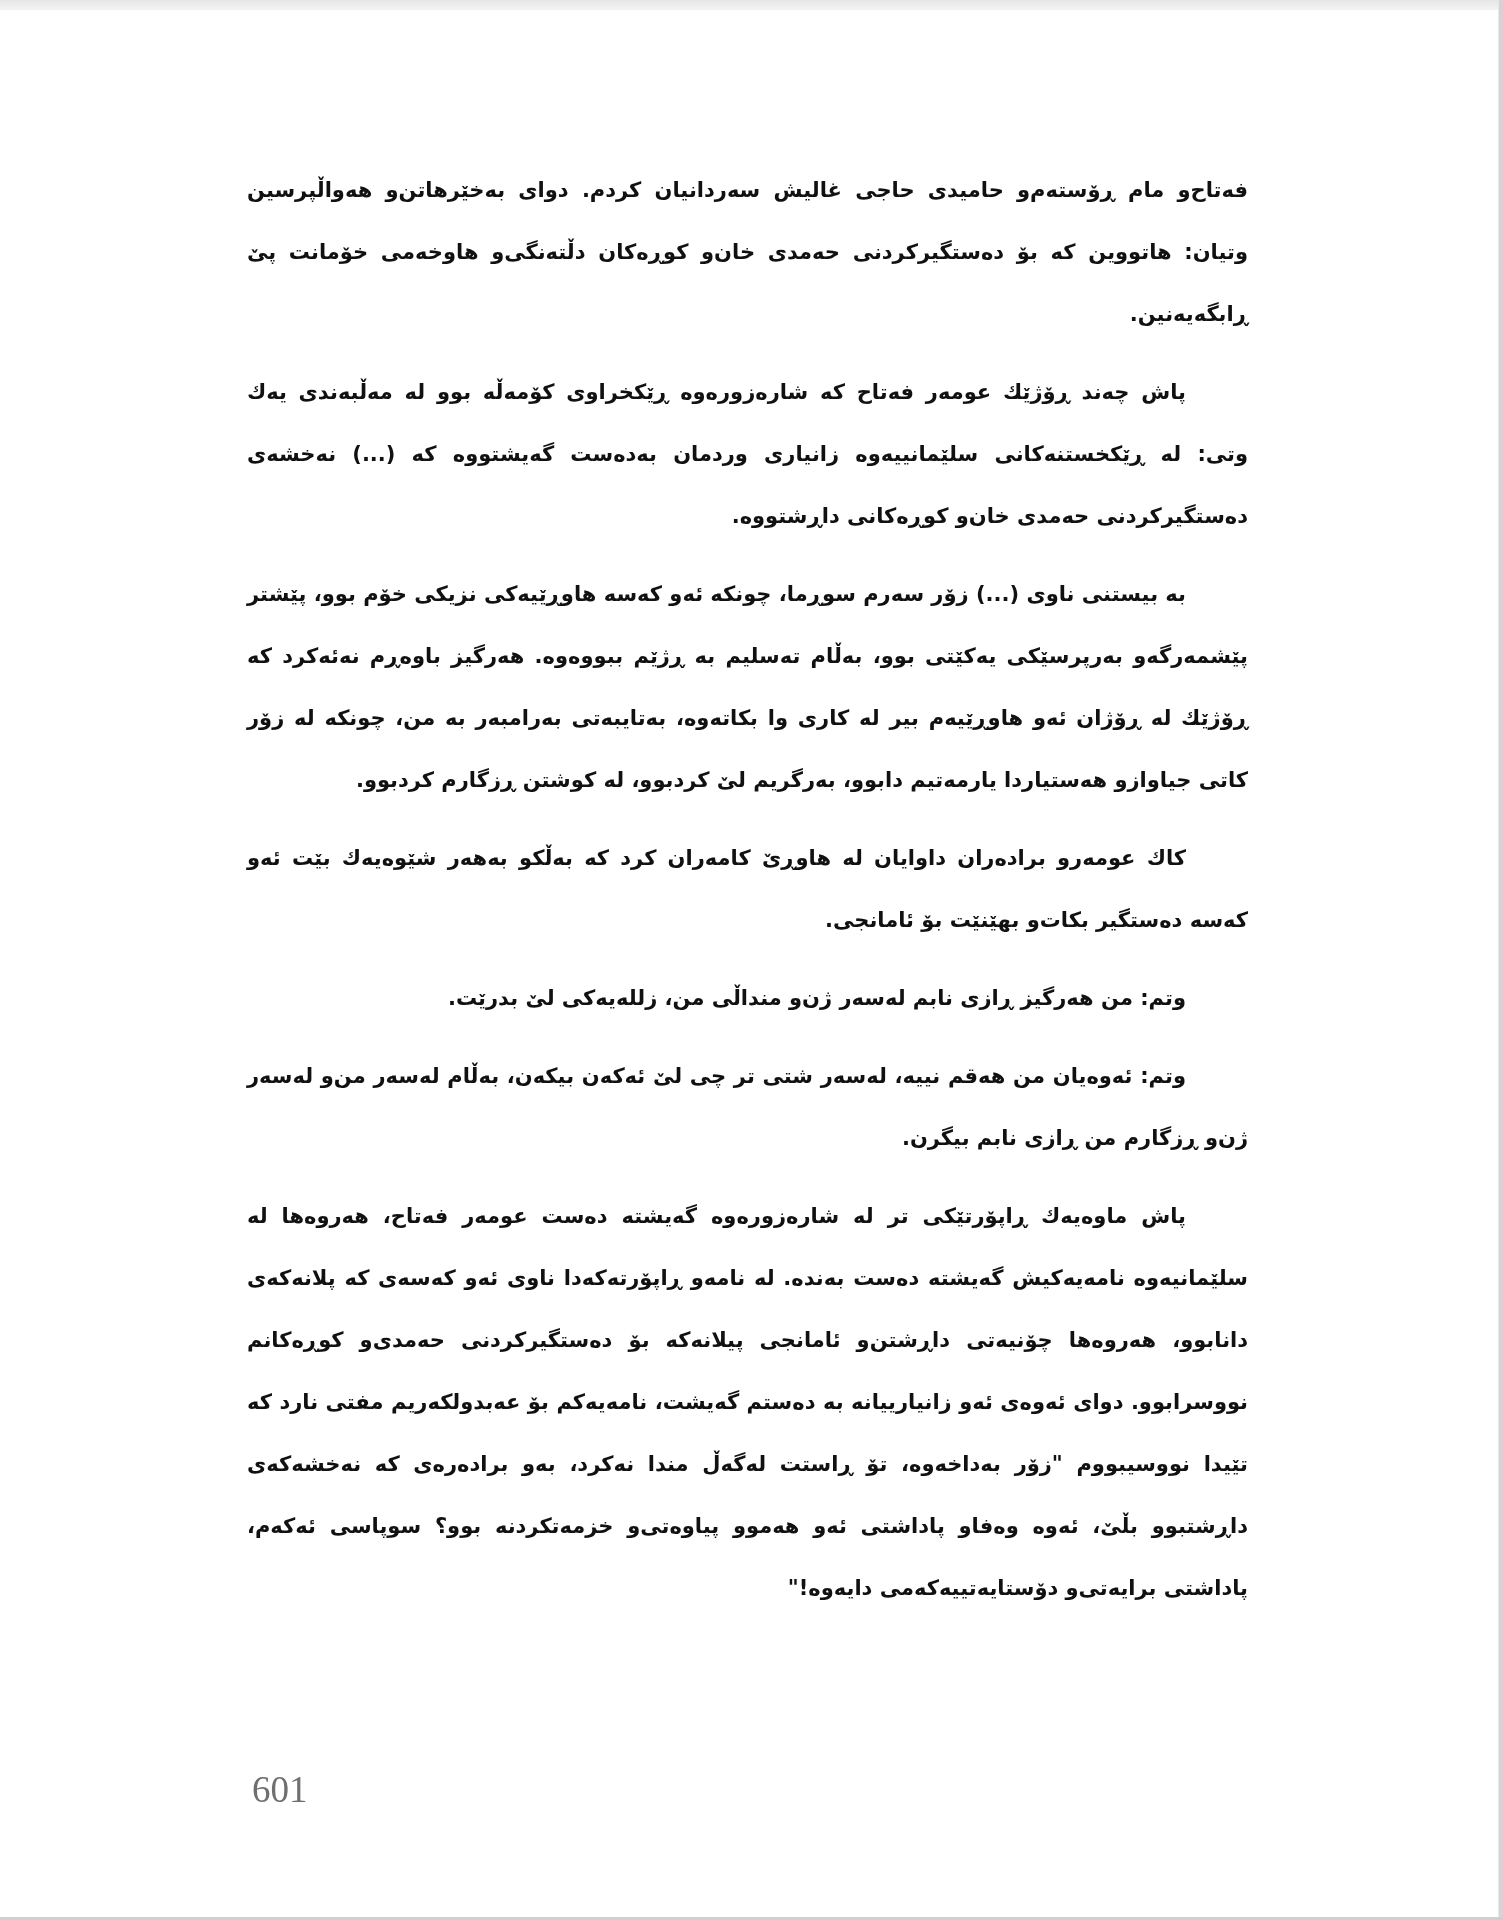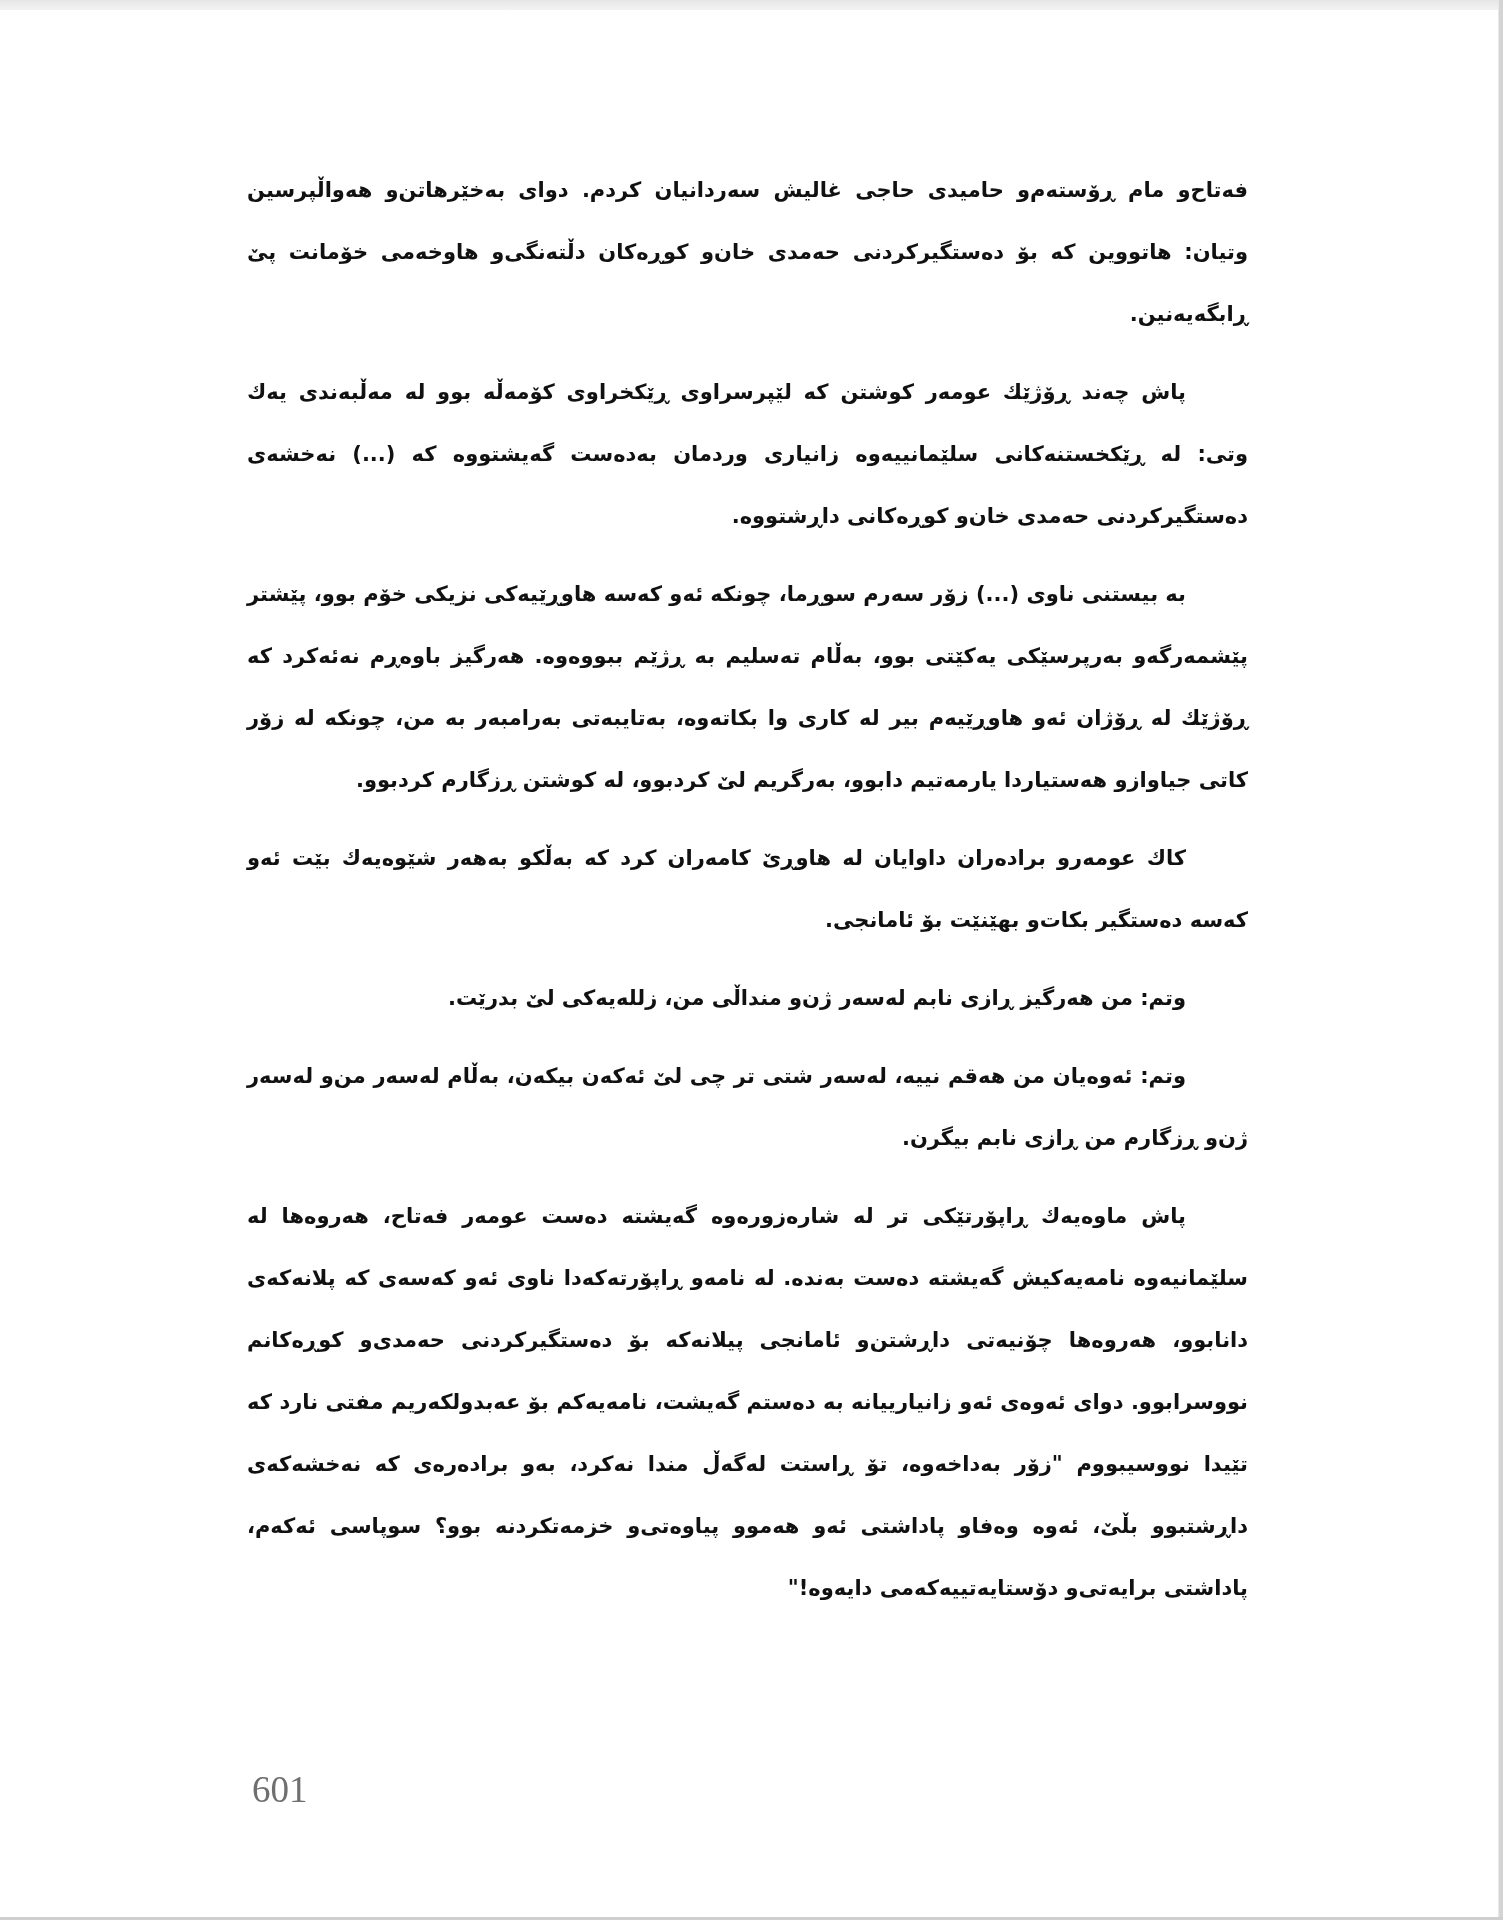--- a/index.html
+++ b/index.html
@@ -37,21 +37,21 @@
 </style>
 </head>
 <body>
 
 <div class="topbar"></div>
 <div class="right-edge"></div>
 <div class="bottom-edge"></div>
 
 <div class="page">
   <p class="para">فەتاح‌و مام ڕۆستەم‌و حامیدی حاجی غالیش سەردانیان کردم. دوای بەخێرهاتن‌و هەواڵپرسین وتیان: هاتووین کە بۆ دەستگیرکردنی حەمدی خان‌و کوڕەکان دڵتەنگی‌و هاوخەمی خۆمانت پێ ڕابگەیەنین.</p>
-  <p class="para indent">پاش چەند ڕۆژێك عومەر کوشتن کە لێپرسراوی ڕێکخراوی کۆمەڵە بوو لە مەڵبەندی یەك وتی: لە ڕێکخستنەکانی سلێمانییەوە زانیاری وردمان بەدەست گەیشتووە کە (...) نەخشەی دەستگیرکردنی حەمدی خان‌و کوڕەکانی داڕشتووە.</p>
+  <p class="para indent">پاش چەند ڕۆژێك عومەر فەتاح کە شارەزورەوە ڕێکخراوی کۆمەڵە بوو لە مەڵبەندی یەك وتی: لە ڕێکخستنەکانی سلێمانییەوە زانیاری وردمان بەدەست گەیشتووە کە (...) نەخشەی دەستگیرکردنی حەمدی خان‌و کوڕەکانی داڕشتووە.</p>
   <p class="para indent">بە بیستنی ناوی (...) زۆر سەرم سوڕما، چونکە ئەو کەسە هاوڕێیەکی نزیکی خۆم بوو، پێشتر پێشمەرگەو بەرپرسێکی یەکێتی بوو، بەڵام تەسلیم بە ڕژێم ببووەوە. هەرگیز باوەڕم نەئەکرد کە ڕۆژێك لە ڕۆژان ئەو هاوڕێیەم بیر لە کاری وا بکاتەوە، بەتایبەتی بەرامبەر بە من، چونکە لە زۆر کاتی جیاوازو هەستیاردا یارمەتیم دابوو، بەرگریم لێ کردبوو، لە کوشتن ڕزگارم کردبوو.</p>
   <p class="para indent">کاك عومەرو برادەران داوایان لە هاوڕێ کامەران کرد کە بەڵکو بەهەر شێوەیەك بێت ئەو کەسە دەستگیر بکات‌و بهێنێت بۆ ئامانجی.</p>
   <p class="para dialog">وتم: من هەرگیز ڕازی نابم لەسەر ژن‌و منداڵی من، زللەیەکی لێ بدرێت.</p>
   <p class="para indent">وتم: ئەوەیان من هەقم نییە، لەسەر شتی تر چی لێ ئەکەن بیکەن، بەڵام لەسەر من‌و لەسەر ژن‌و ڕزگارم من ڕازی نابم بیگرن.</p>
   <p class="para indent">پاش ماوەیەك ڕاپۆرتێکی تر لە شارەزورەوە گەیشتە دەست عومەر فەتاح، هەروەها لە سلێمانیەوە نامەیەکیش گەیشتە دەست بەندە. لە نامەو ڕاپۆرتەکەدا ناوی ئەو کەسەی کە پلانەکەی دانابوو، هەروەها چۆنیەتی داڕشتن‌و ئامانجی پیلانەکە بۆ دەستگیرکردنی حەمدی‌و کوڕەکانم نووسرابوو. دوای ئەوەی ئەو زانیارییانە بە دەستم گەیشت، نامەیەکم بۆ عەبدولکەریم مفتی نارد کە تێیدا نووسیبووم "زۆر بەداخەوە، تۆ ڕاستت لەگەڵ مندا نەکرد، بەو برادەرەی کە نەخشەکەی داڕشتبوو بڵێ، ئەوە وەفاو پاداشتی ئەو هەموو پیاوەتی‌و خزمەتکردنە بوو؟ سوپاسی ئەکەم، پاداشتی برایەتی‌و دۆستایەتییەکەمی دایەوە!"</p>
 </div>
 
 <div class="page-number">601</div>
 
 </body></html>

